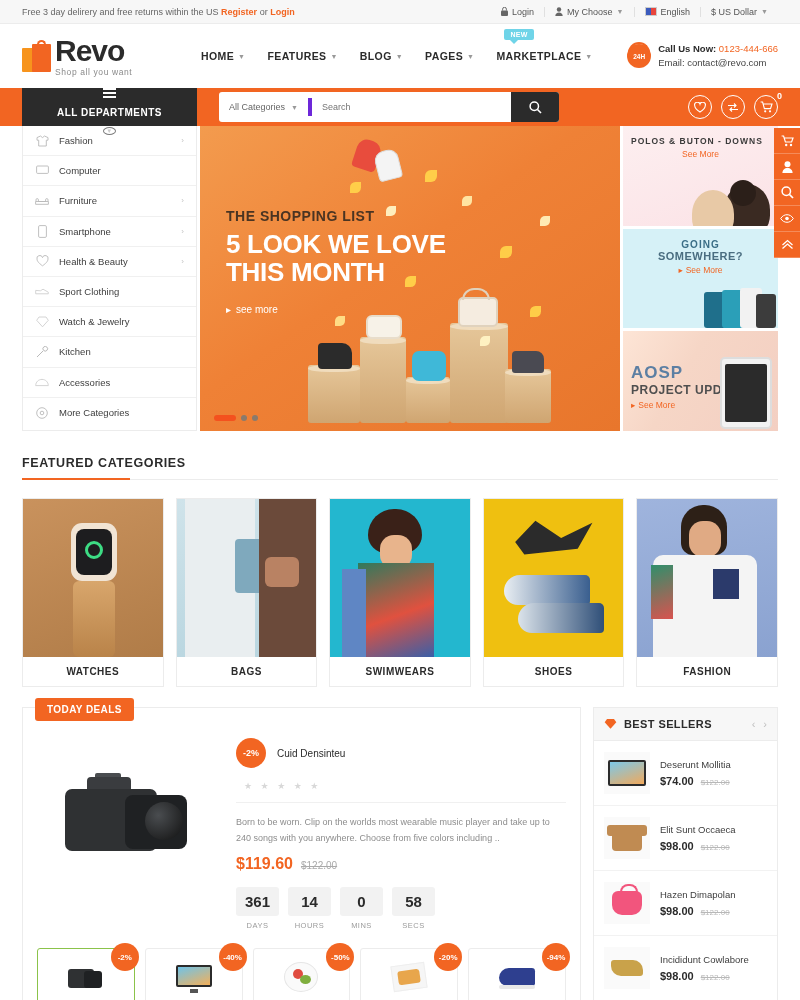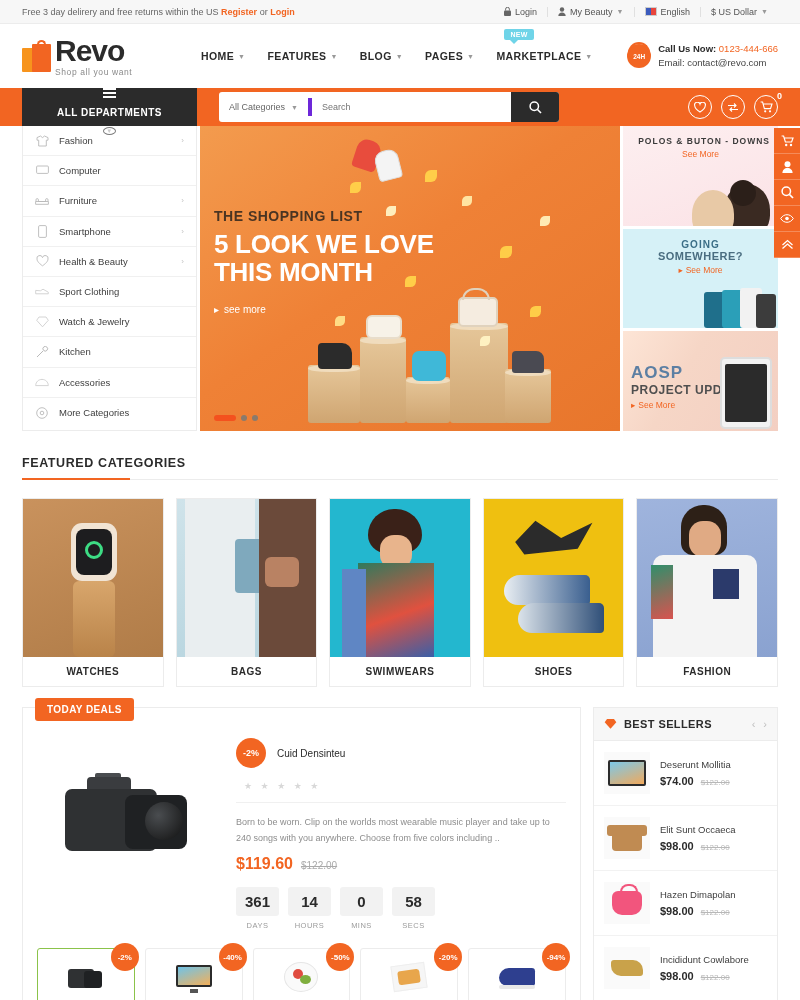--- a/index.html
+++ b/index.html
@@ -150,21 +150,21 @@
     border-bottom: 1px solid #f0f0f0; cursor: pointer;
   }
   .catitem:last-child { border-bottom: none; }
   .catitem .cicon { width: 14px; color: #b9b9b9; display: flex; justify-content: center; }
   .catitem .arr { margin-left: auto; color: #c5c5c5; font-size: 8px; }
 
   .hero {
     flex: 1; margin-left: 3px; position: relative; overflow: hidden;
     background: linear-gradient(145deg, #f39b4e 0%, #ef8136 45%, #e8762c 100%);
   }
-  .hero-content { position: absolute; left: 14px; top: 82px; z-index: 3; }
+  .hero-content { position: absolute; left: 26px; top: 82px; z-index: 3; }
   .hero-kicker { font-size: 14px; color: #4a3422; font-weight: bold; letter-spacing: 0.5px; }
   .hero-title {
     font-size: 26px; font-weight: bold; color: #fff; line-height: 28px;
     margin-top: 6px; letter-spacing: -0.3px;
   }
   .hero-more { margin-top: 18px; font-size: 10px; color: #fff; display: flex; align-items: center; gap: 5px; }
   .dots { position: absolute; left: 14px; bottom: 10px; display: flex; align-items: center; gap: 5px; z-index: 4;}
   .dot { width: 6px; height: 6px; border-radius: 50%; background: #8a7a6c; }
   .dot.active { width: 22px; border-radius: 3px; background: #f4511e; }
   
@@ -177,21 +177,21 @@
   .promo-card { flex: 1; position: relative; overflow: hidden; padding: 10px 8px; }
   .p1 { background: linear-gradient(160deg,#fdeff0,#fbe2e6); }
   .p2 { background: #d6f1f7; }
   .p3 { background: linear-gradient(120deg,#fde5d6 0%,#f6d6c6 40%,#f3cfc2 100%); }
   .promo-title { font-size: 8.5px; font-weight: bold; letter-spacing: 1px; color: #3b3b3b; }
   .promo-title.big { font-size: 12px; letter-spacing: 0.5px; }
   .promo-title.blue { color: #3b6e86; }
   .promo-title.aosp { font-size: 17px; color: #5c7fa3; letter-spacing: 1px; }
   .promo-sub { font-size: 11px; color: #4a6d80; font-weight: bold; letter-spacing: .5px;}
   .promo-more { font-size: 8.5px; color: #f26522; margin-top: 3px; display: flex; align-items: center; gap: 3px; }
-  .p1 .inner { text-align: right; }
+  .p1 .inner { text-align: left; }
   .p2 .inner, .p3 .inner { text-align: center; }
   .silhouette { position: absolute; border-radius: 50%; }
 
   
   .section { padding: 0 22px; }
   .sect-head { margin-top: 22px; border-bottom: 1px solid #ececec; position: relative; }
   .sect-title {
     font-size: 12.5px; font-weight: bold; letter-spacing: 0.6px; color: #2b2b2b;
     padding-bottom: 9px; display: inline-block; text-transform: uppercase;
   }
@@ -345,21 +345,21 @@
         </span>
         <span>Login</span>
       </div>
       <div class="tb-item">
         <span>
           <svg width="8" height="9" viewBox="0 0 8 9">
               <circle cx="4" cy="2.5" r="2.2" fill="#666"></circle>
               <path d="M0.3 9c0-2.2 1.7-3.6 3.7-3.6S7.7 6.8 7.7 9z" fill="#666"></path>
             </svg>
         </span>
-        <span>My Beauty</span>
+        <span>My Choose</span>
         <span class="caret">▼</span>
       </div>
       <div class="tb-item">
         <span class="flagicon"></span>
         <span>English</span>
       </div>
       <div class="tb-item">
         <span>$ US Dollar</span>
         <span class="caret">▼</span>
       </div>

